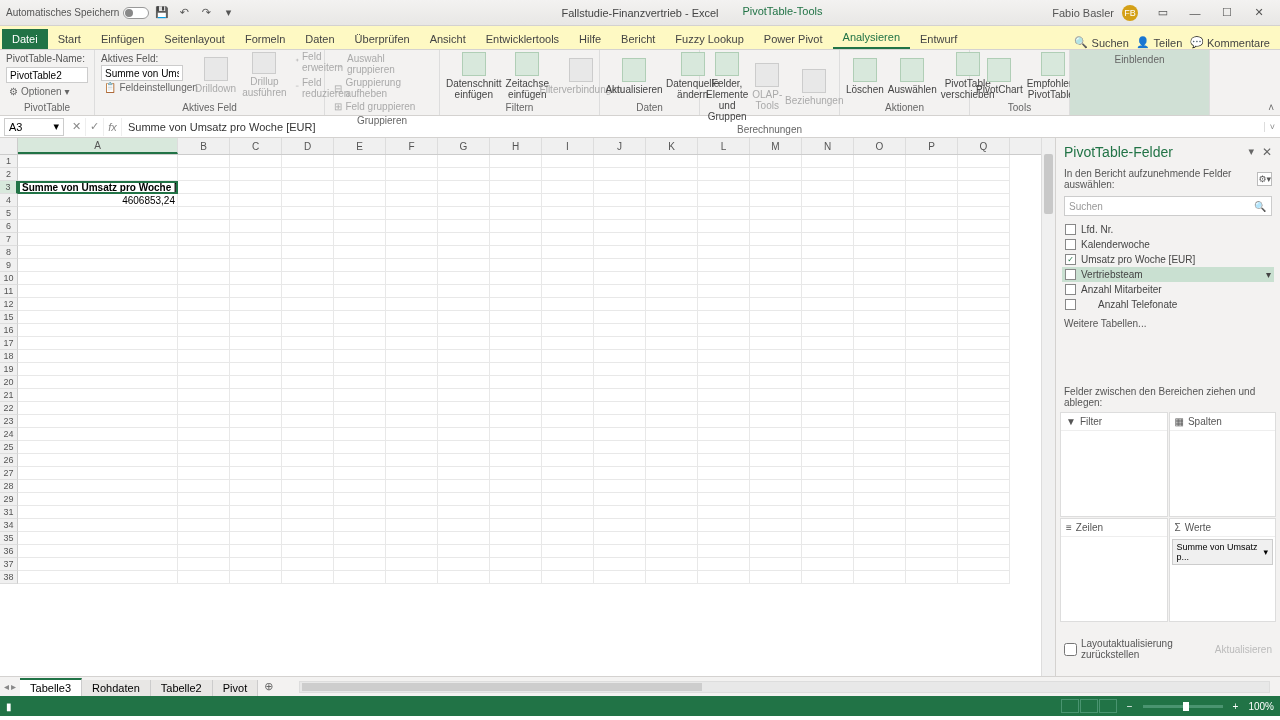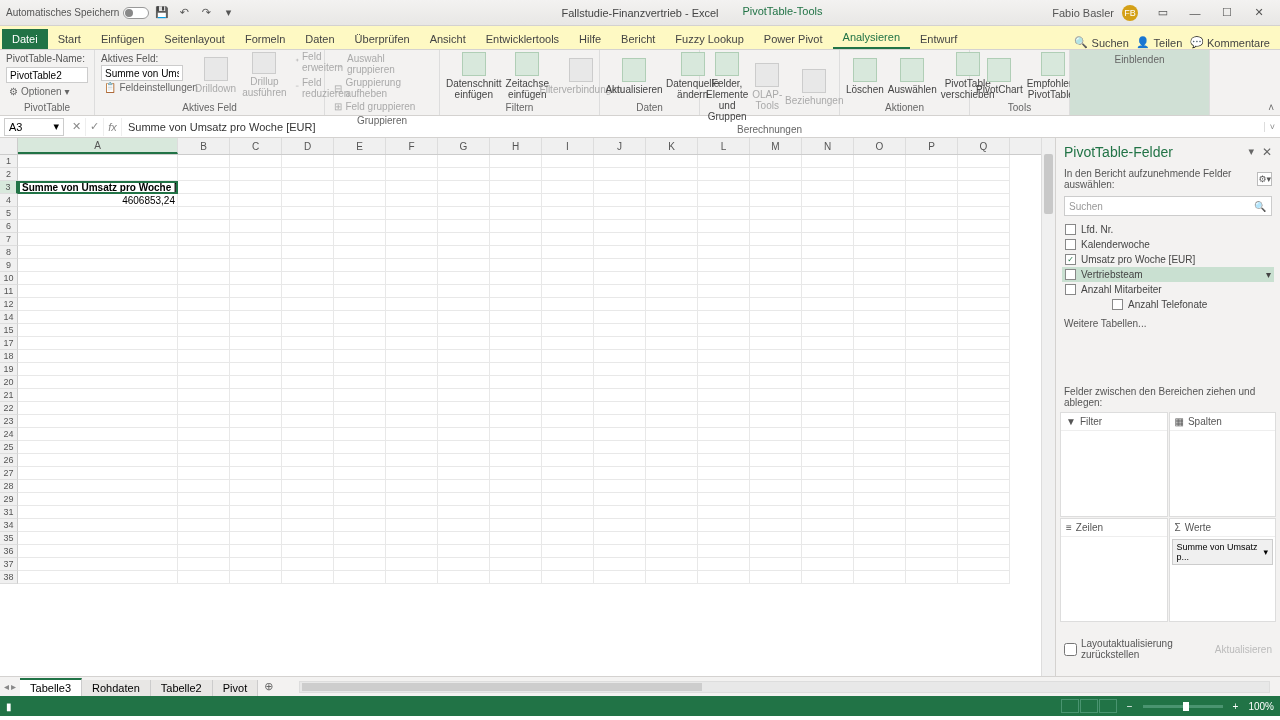--- a/index.html
+++ b/index.html
@@ -546,41 +546,41 @@
           <div class="cell" style="width: 52px;"></div>
           <div class="cell" style="width: 52px;"></div>
           <div class="cell" style="width: 52px;"></div>
           <div class="cell" style="width: 52px;"></div>
           <div class="cell" style="width: 52px;"></div>
           <div class="cell" style="width: 52px;"></div>
           <div class="cell" style="width: 52px;"></div>
           <div class="cell" style="width: 52px;"></div>
         </div>
         <div class="row">
-          <div class="row-h">14</div>
-          <div class="cell" style="width: 160px;"></div>
-          <div class="cell" style="width: 52px;"></div>
-          <div class="cell" style="width: 52px;"></div>
-          <div class="cell" style="width: 52px;"></div>
-          <div class="cell" style="width: 52px;"></div>
-          <div class="cell" style="width: 52px;"></div>
-          <div class="cell" style="width: 52px;"></div>
-          <div class="cell" style="width: 52px;"></div>
-          <div class="cell" style="width: 52px;"></div>
-          <div class="cell" style="width: 52px;"></div>
-          <div class="cell" style="width: 52px;"></div>
-          <div class="cell" style="width: 52px;"></div>
-          <div class="cell" style="width: 52px;"></div>
-          <div class="cell" style="width: 52px;"></div>
-          <div class="cell" style="width: 52px;"></div>
-          <div class="cell" style="width: 52px;"></div>
-          <div class="cell" style="width: 52px;"></div>
-        </div>
-        <div class="row">
           <div class="row-h">15</div>
+          <div class="cell" style="width: 160px;"></div>
+          <div class="cell" style="width: 52px;"></div>
+          <div class="cell" style="width: 52px;"></div>
+          <div class="cell" style="width: 52px;"></div>
+          <div class="cell" style="width: 52px;"></div>
+          <div class="cell" style="width: 52px;"></div>
+          <div class="cell" style="width: 52px;"></div>
+          <div class="cell" style="width: 52px;"></div>
+          <div class="cell" style="width: 52px;"></div>
+          <div class="cell" style="width: 52px;"></div>
+          <div class="cell" style="width: 52px;"></div>
+          <div class="cell" style="width: 52px;"></div>
+          <div class="cell" style="width: 52px;"></div>
+          <div class="cell" style="width: 52px;"></div>
+          <div class="cell" style="width: 52px;"></div>
+          <div class="cell" style="width: 52px;"></div>
+          <div class="cell" style="width: 52px;"></div>
+        </div>
+        <div class="row">
+          <div class="row-h">16</div>
           <div class="cell" style="width: 160px;"></div>
           <div class="cell" style="width: 52px;"></div>
           <div class="cell" style="width: 52px;"></div>
           <div class="cell" style="width: 52px;"></div>
           <div class="cell" style="width: 52px;"></div>
           <div class="cell" style="width: 52px;"></div>
           <div class="cell" style="width: 52px;"></div>
           <div class="cell" style="width: 52px;"></div>
           <div class="cell" style="width: 52px;"></div>
           <div class="cell" style="width: 52px;"></div>
@@ -1018,21 +1018,21 @@
           </div>
           <span>▾</span>
         </div>
         <div class="field-item">
           <div style="display: flex; gap: 5px; align-items: center;">
             <div class="field-cb"></div>
             <span>Anzahl Mitarbeiter</span>
           </div>
         </div>
         <div class="field-item">
-          <div style="display: flex; gap: 5px; align-items: flex-start; margin-left: 47px;">
+          <div style="display: flex; gap: 22px; align-items: flex-start;">
             <div class="field-cb"></div>
             <span>Anzahl Telefonate</span>
           </div>
         </div>
       </div>
     <div class="more-tables">Weitere Tabellen...</div>
     <div style="flex:1"></div>
     <div class="drag-hint">Felder zwischen den Bereichen ziehen und ablegen:</div>
     <div class="drop-areas">
       <div class="drop-area">

